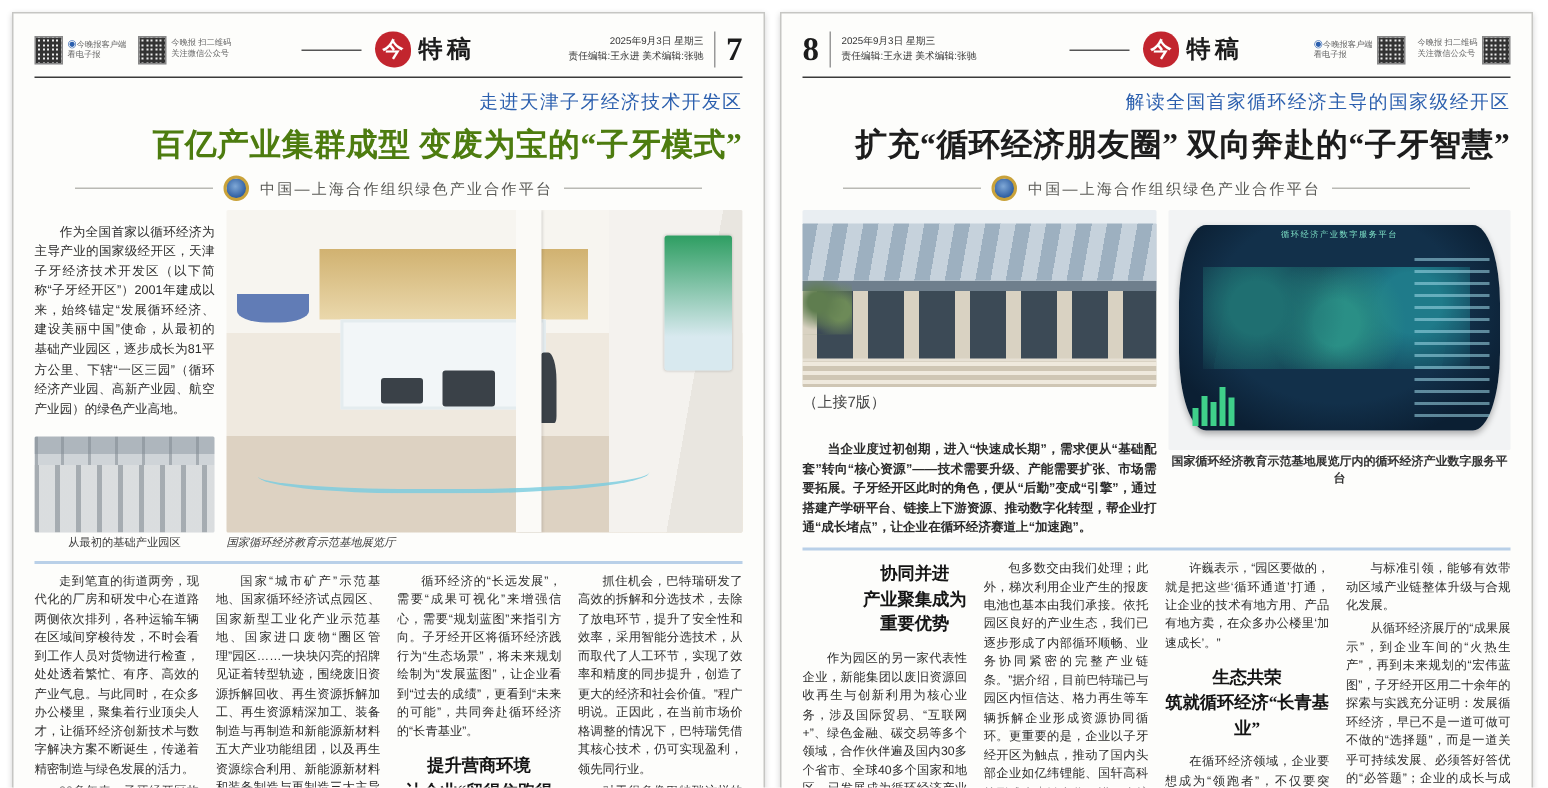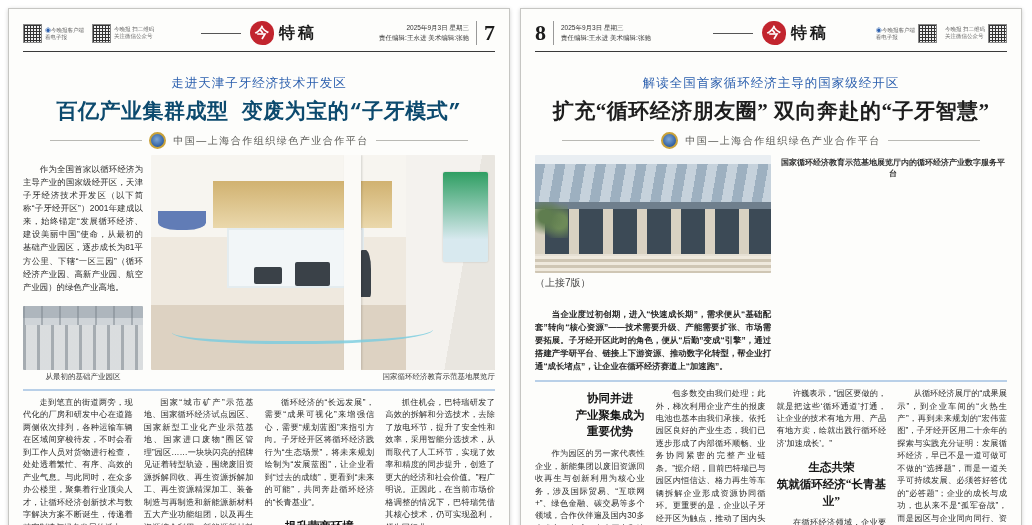--- a/index.html
+++ b/index.html
@@ -31,39 +31,39 @@
     color:#fff;font-weight:bold;font-size:14px;display:flex;align-items:center;
     justify-content:center;font-family:"Liberation Serif","DejaVu Serif",serif;}
   .section-label{font-size:16px;font-weight:bold;color:#1c1c1c;letter-spacing:3px;}
   .mast-dash{width:40px;height:1px;background:#555;margin-right:4px;}
   .mast-meta{display:flex;align-items:center;gap:7px;}
   .date-block{font-size:6.5px;color:#333;line-height:1.5;text-align:right;}
   .date-block.left-align{text-align:left;}
   .v-rule{width:1px;height:24px;background:#999;}
   .page-no{font-size:22px;font-weight:bold;color:#1c1c1c;font-family:"Liberation Serif","DejaVu Serif",serif;}
   
-  .headline-block{text-align:center;margin-top:23px;}
+  .headline-block{text-align:right;margin-top:8px;}
   .kicker{font-size:12.5px;letter-spacing:1px;color:#2b5fae;}
   .headline{font-size:21px;font-weight:bold;letter-spacing:.5px;margin-top:5px;
     font-family:"Liberation Serif","DejaVu Serif",serif;}
-  .headline.blue{color:#0c4a6e;font-family:Liberation Mono, monospace;}
+  .headline.blue{color:#4d7c0f;}
   .headline.dark{color:#1d1d1d;}
   .badge-row{display:flex;align-items:center;justify-content:center;gap:7px;margin:7px 0 6px;}
   .badge-line{height:1px;background:#b9b9b4;width:92px;}
   .emblem{width:17px;height:17px;border-radius:50%;box-sizing:border-box;
     border:2.5px solid #c9a23a;background:radial-gradient(circle at 45% 40%,#7fa8d6,#2f5fa3 70%);}
   .badge-label{font-size:10px;color:#5a5a56;letter-spacing:1.5px;}
   
   .media{display:flex;gap:8px;margin-top:2px;}
   .intro-col{width:120px;flex:0 0 auto;display:flex;flex-direction:column;}
   .intro-text{font-size:8.4px;line-height:1.55;text-align:justify;color:#2b2b2b;text-indent:2em;}
   .photo{position:relative;overflow:hidden;border-radius:1px;}
   .caption{font-size:7.5px;color:#3c3c3c;margin-top:2px;}
   .caption.center{text-align:center;}
-  .caption.right{text-align:right;}
+  .caption.right{text-align:left;font-style:italic;}
   .caption.bold{font-weight:bold;font-size:8px;color:#333;}
   
   .photo-factory{height:64px;margin-top:4px;background:
     linear-gradient(#aeb6bd 0 18%,#cfd4d8 18% 30%,#dfe2e3 30%);}
   .photo-factory .racks{position:absolute;inset:30% 0 0 0;background:
     repeating-linear-gradient(90deg,#8d959c 0 3px,#d8dbdd 3px 14px);opacity:.7;}
   .photo-factory .beams{position:absolute;inset:0 0 70% 0;background:
     repeating-linear-gradient(90deg,#7c858d 0 2px,transparent 2px 18px);opacity:.5;}
   
   .photo-showroom{flex:1;height:156px;background:linear-gradient(#f7f5f0 0 38%,#efe9df 38% 70%,#ddd2c2 70%);}
@@ -86,21 +86,21 @@
   .photo-building .glassroof{position:absolute;left:0;right:0;top:8%;height:32%;
     background:repeating-linear-gradient(100deg,#9db0c0 0 10px,#c6d2dc 10px 20px);}
   .photo-building .colonnade{position:absolute;left:0;right:0;top:46%;height:38%;
     background:repeating-linear-gradient(90deg,#d9d2c2 0 10px,#3c4a56 10px 34px);}
   .photo-building .steps{position:absolute;left:0;right:0;bottom:0;height:14%;
     background:repeating-linear-gradient(#efe9dd 0 3px,#cfc6b4 3px 6px);}
   .photo-building .trees{position:absolute;left:0;width:14%;top:40%;height:30%;
     background:radial-gradient(circle at 30% 40%,#5f7d4f 20%,transparent 60%),
                radial-gradient(circle at 75% 55%,#6d8a58 22%,transparent 62%);}
   
-  .photo-screen-wrap{flex:1;display:flex;flex-direction:row;}
+  .photo-screen-wrap{flex:1;display:flex;flex-direction:column;}
   .photo-screen{height:160px;background:#f2f3f4;}
   .photo-screen .panel{position:absolute;left:3%;right:3%;top:6%;bottom:8%;
     background:radial-gradient(ellipse at 50% 40%,#12304a 0 55%,#0b1f33 80%);
     border-radius:18px/52px;box-shadow:0 2px 4px rgba(0,0,0,.3);}
   .photo-screen .map{position:absolute;left:10%;right:12%;top:24%;height:42%;
     background:radial-gradient(circle at 20% 40%,#1f6f71 12%,transparent 40%),
       radial-gradient(circle at 50% 55%,#2a8f86 16%,transparent 48%),
       radial-gradient(circle at 78% 35%,#1f7b8a 14%,transparent 44%),
       linear-gradient(100deg,transparent 0 10%,#14425555 10% 90%,transparent 90%);
     filter:blur(.4px);}
@@ -293,27 +293,28 @@
 产业聚集成为重要优势</div>
         <div>
             <p>作为园区的另一家代表性企业，新能集团以废旧资源回收再生与创新利用为核心业务，涉及国际贸易、“互联网+”、绿色金融、碳交易等多个领域，合作伙伴遍及国内30多个省市、全球40多个国家和地区，已发展成为循环经济产业示范龙头企业。</p>
           </div>
       </div>
       <div class="col">
           <p>包多数交由我们处理；此外，梯次利用企业产生的报废电池也基本由我们承接。依托园区良好的产业生态，我们已逐步形成了内部循环顺畅、业务协同紧密的完整产业链条。”据介绍，目前巴特瑞已与园区内恒信达、格力再生等车辆拆解企业形成资源协同循环。更重要的是，企业以子牙经开区为触点，推动了国内头部企业如亿纬锂能、国轩高科等形成生态链合作，进一步扩大了子牙经开区的产业优势，扩大了本市循环经济的“朋友圈”。</p>
         </div>
       <div class="col">
         <div>
-            <p>许巍表示，“园区要做的，就是把这些‘循环通道’打通，让企业的技术有地方用、产品有地方卖，绘就出践行循环经济‘加速成长’。”</p>
+            <p>许巍表示，“园区要做的，就是把这些‘循环通道’打通，让企业的技术有地方用、产品有地方卖，在众多办公楼里‘加速成长’。”</p>
           </div>
         <div class="subhead">生态共荣
 筑就循环经济“长青基业”</div>
         <div>
             <p>在循环经济领域，企业要想成为“领跑者”，不仅要突破“技术壁垒”，还要参与“标准制定”，更要融入“产业生态”。子牙经开区深知“支撑突破”不能只帮企业解决“单点问题”，而是要帮企业构建“核心竞争力”，让企业从“跟随者”变成“引领者”，从“单打独斗”变成“生态共荣”。</p>
           </div>
       </div>
       <div class="col">
+          <p>与标准引领，能够有效带动区域产业链整体升级与合规化发展。</p>
           <p>从循环经济展厅的“成果展示”，到企业车间的“火热生产”，再到未来规划的“宏伟蓝图”，子牙经开区用二十余年的探索与实践充分证明：发展循环经济，早已不是一道可做可不做的“选择题”，而是一道关乎可持续发展、必须答好答优的“必答题”；企业的成长与成功，也从来不是“孤军奋战”，而是园区与企业同向同行、资源联动、互促共进的“双向奔赴”。</p>
         </div>
     </section>
   </article>
 
 </div>
 
 </body></html>

